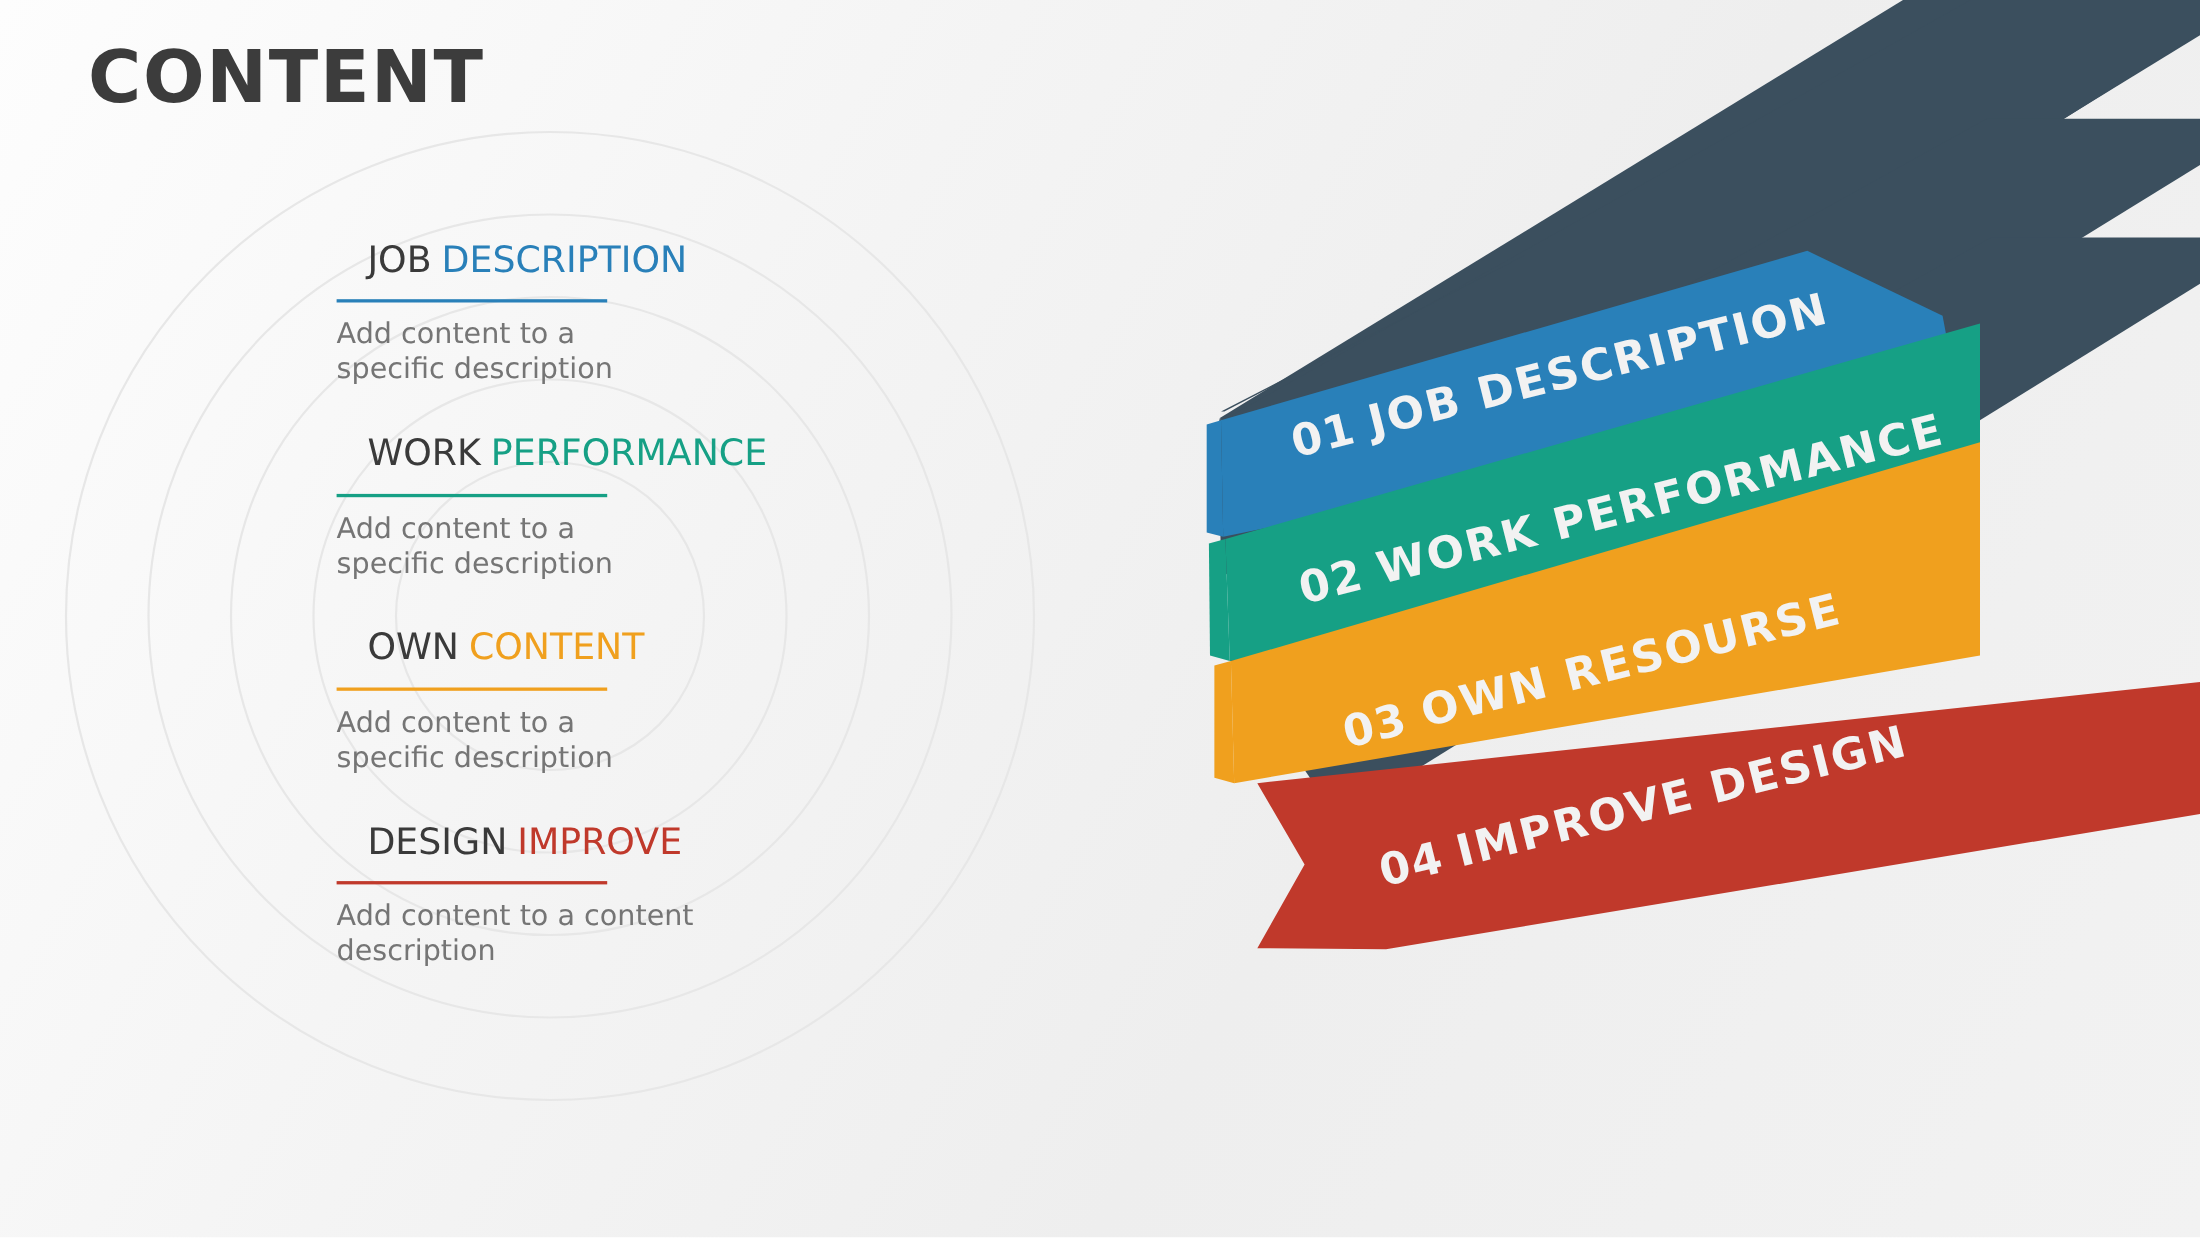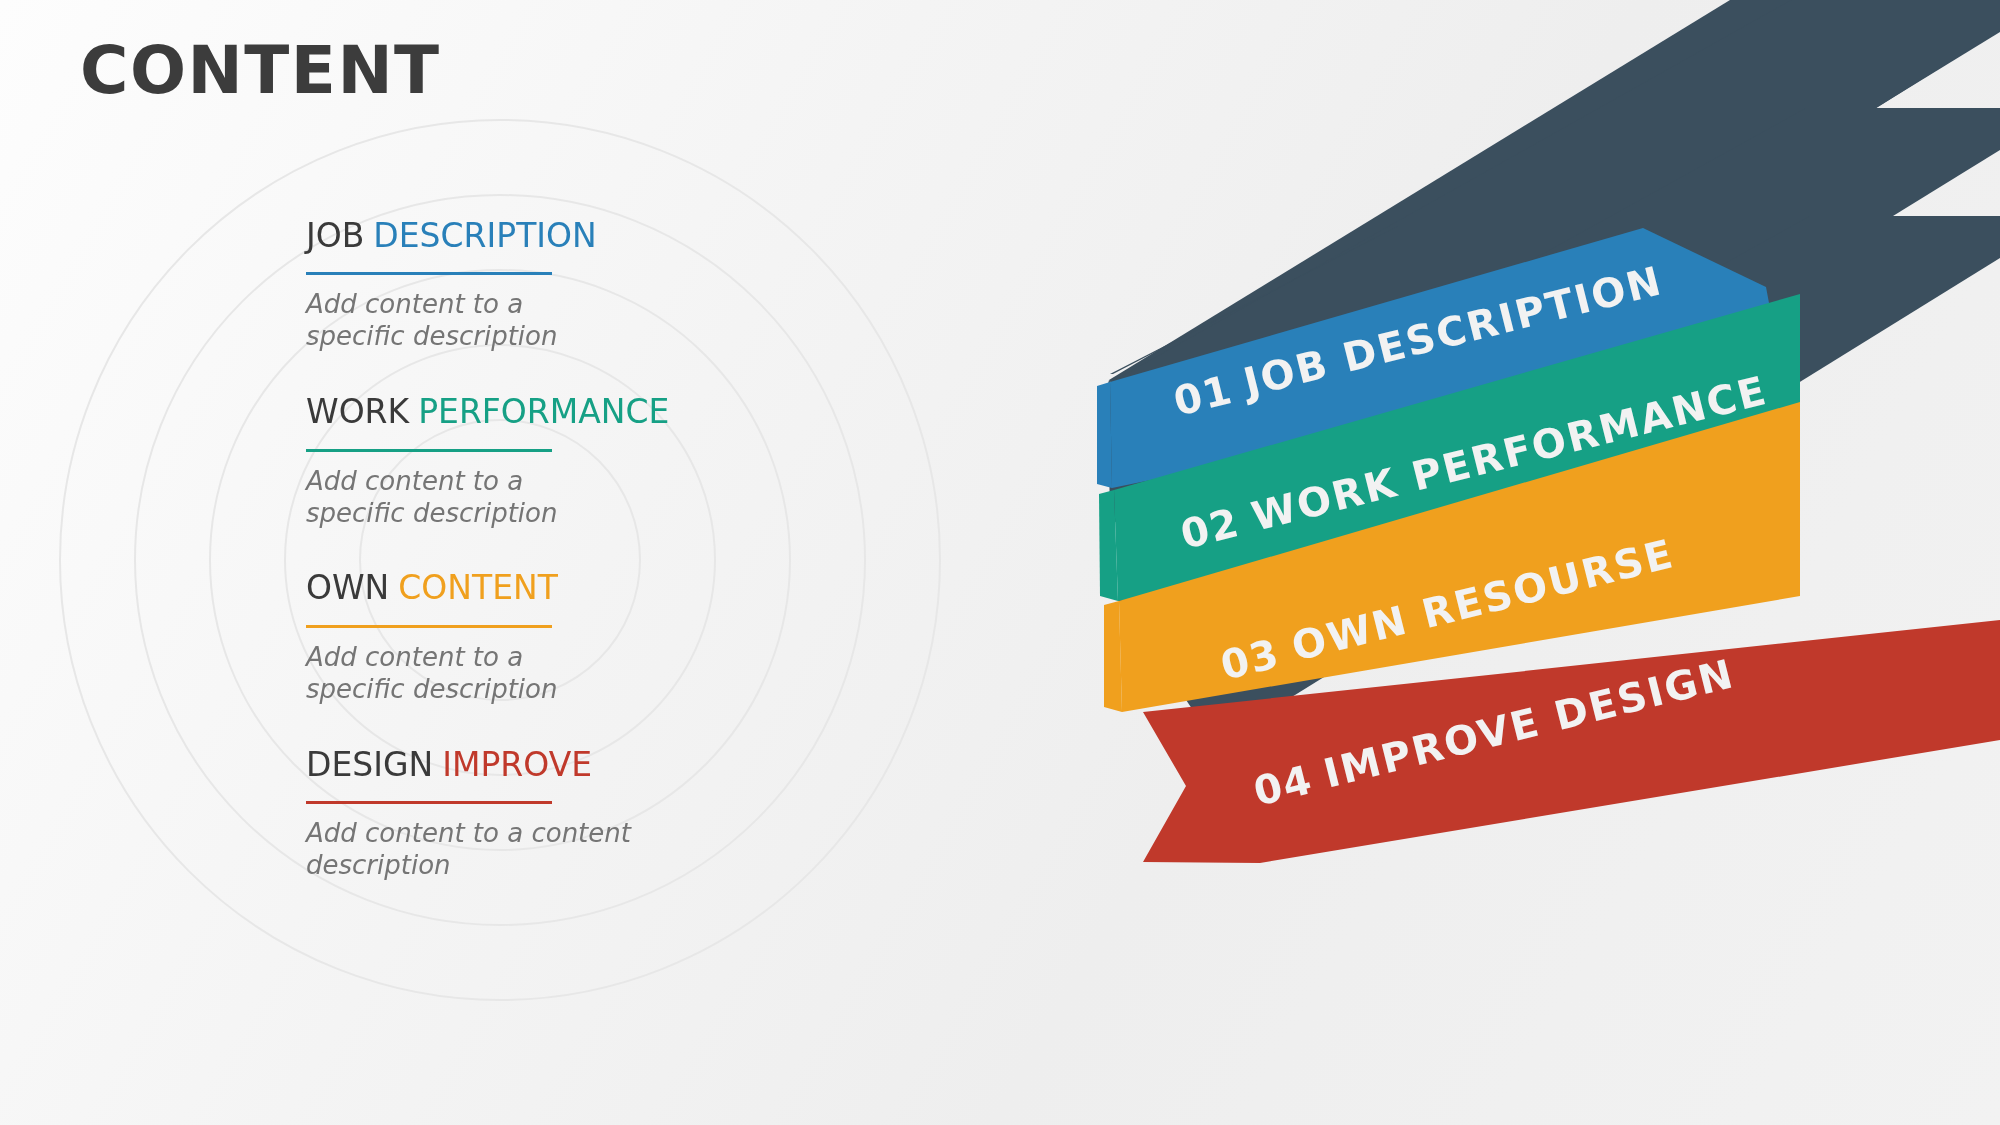--- a/index.html
+++ b/index.html
@@ -48,39 +48,39 @@
     margin-bottom: 41px;
   }
   .item-heading {
     font-size: 33px;
     line-height: 1.1;
     white-space: nowrap;
     font-family: "DejaVu Sans", sans-serif;
   }
   .item-word-1 {
     color: #3a3a3a;
+    margin-left: 28px;
   }
   .item-word-2 {
     margin-left: 9px;
   }
   .item-rule {
     height: 3px;
     width: 246px;
     margin-top: 18px;
     margin-bottom: 14px;
   }
   .item-desc {
     font-size: 26px;
     line-height: 1.23;
     color: #757575;
     font-family: "DejaVu Sans", sans-serif;
   }
   .item-desc span {
     display: block;
-    font-style: italic;
   }
 
   
   #ribbon-graphic {
     position: absolute;
     left: 0;
     top: 0;
     width: 2000px;
     height: 1125px;
   }

